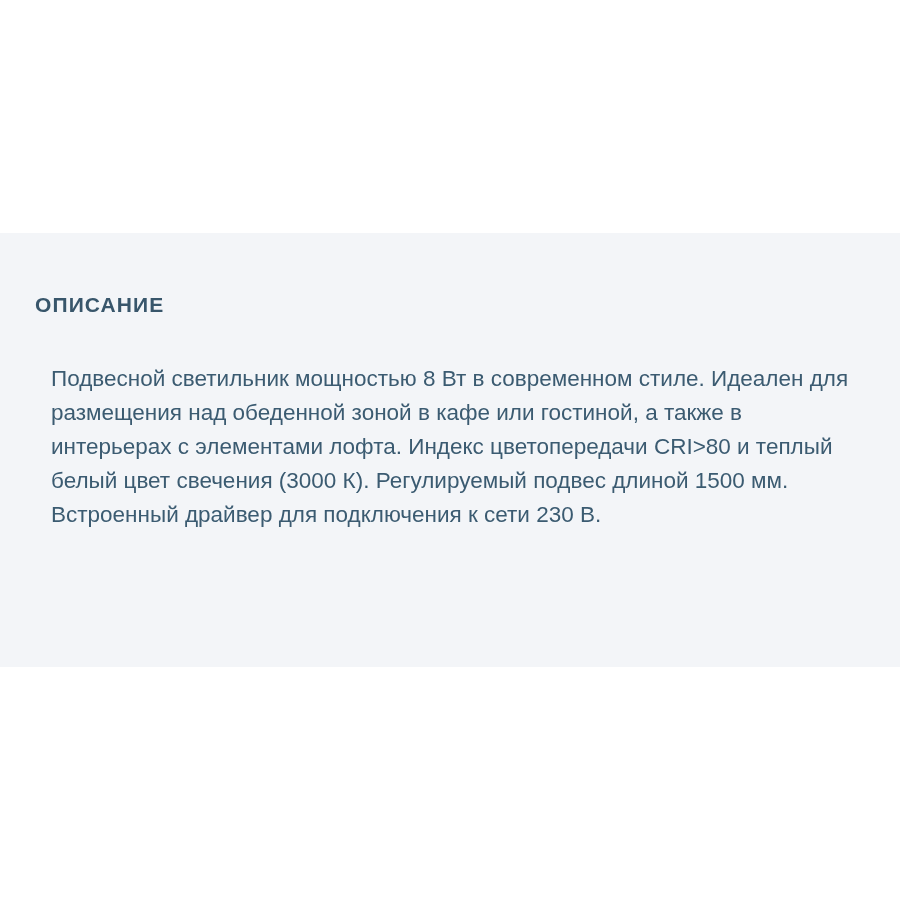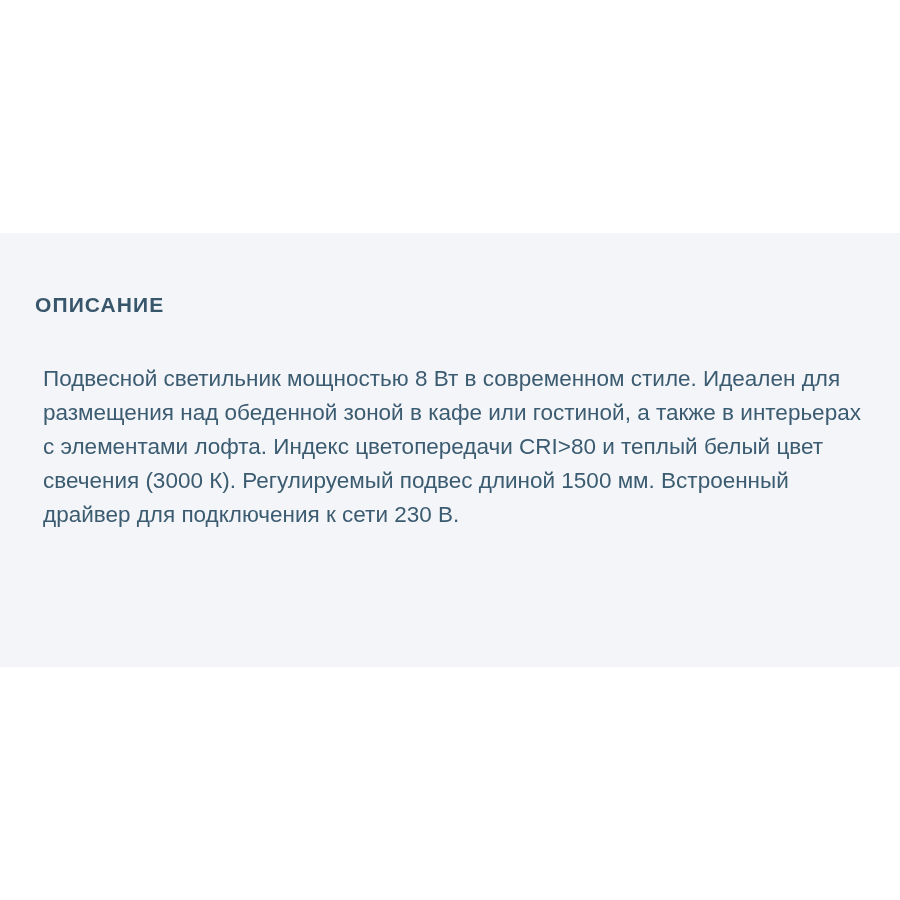--- a/index.html
+++ b/index.html
@@ -34,21 +34,21 @@
     font-weight: bold;
     letter-spacing: 1.1px;
     color: #38566b;
     margin: 0 0 46px 0;
     line-height: 1.1;
   }
   .section-body {
     font-size: 22.5px;
     line-height: 34px;
     color: #3b5b71;
-    margin: 8px;
+    margin: 16px;
     max-width: 830px;
     font-weight: normal;
   }
 </style>
 </head>
 <body>
 
 <div class="page">
   <section class="description-panel">
     <h2 class="section-title">ОПИСАНИЕ</h2>

